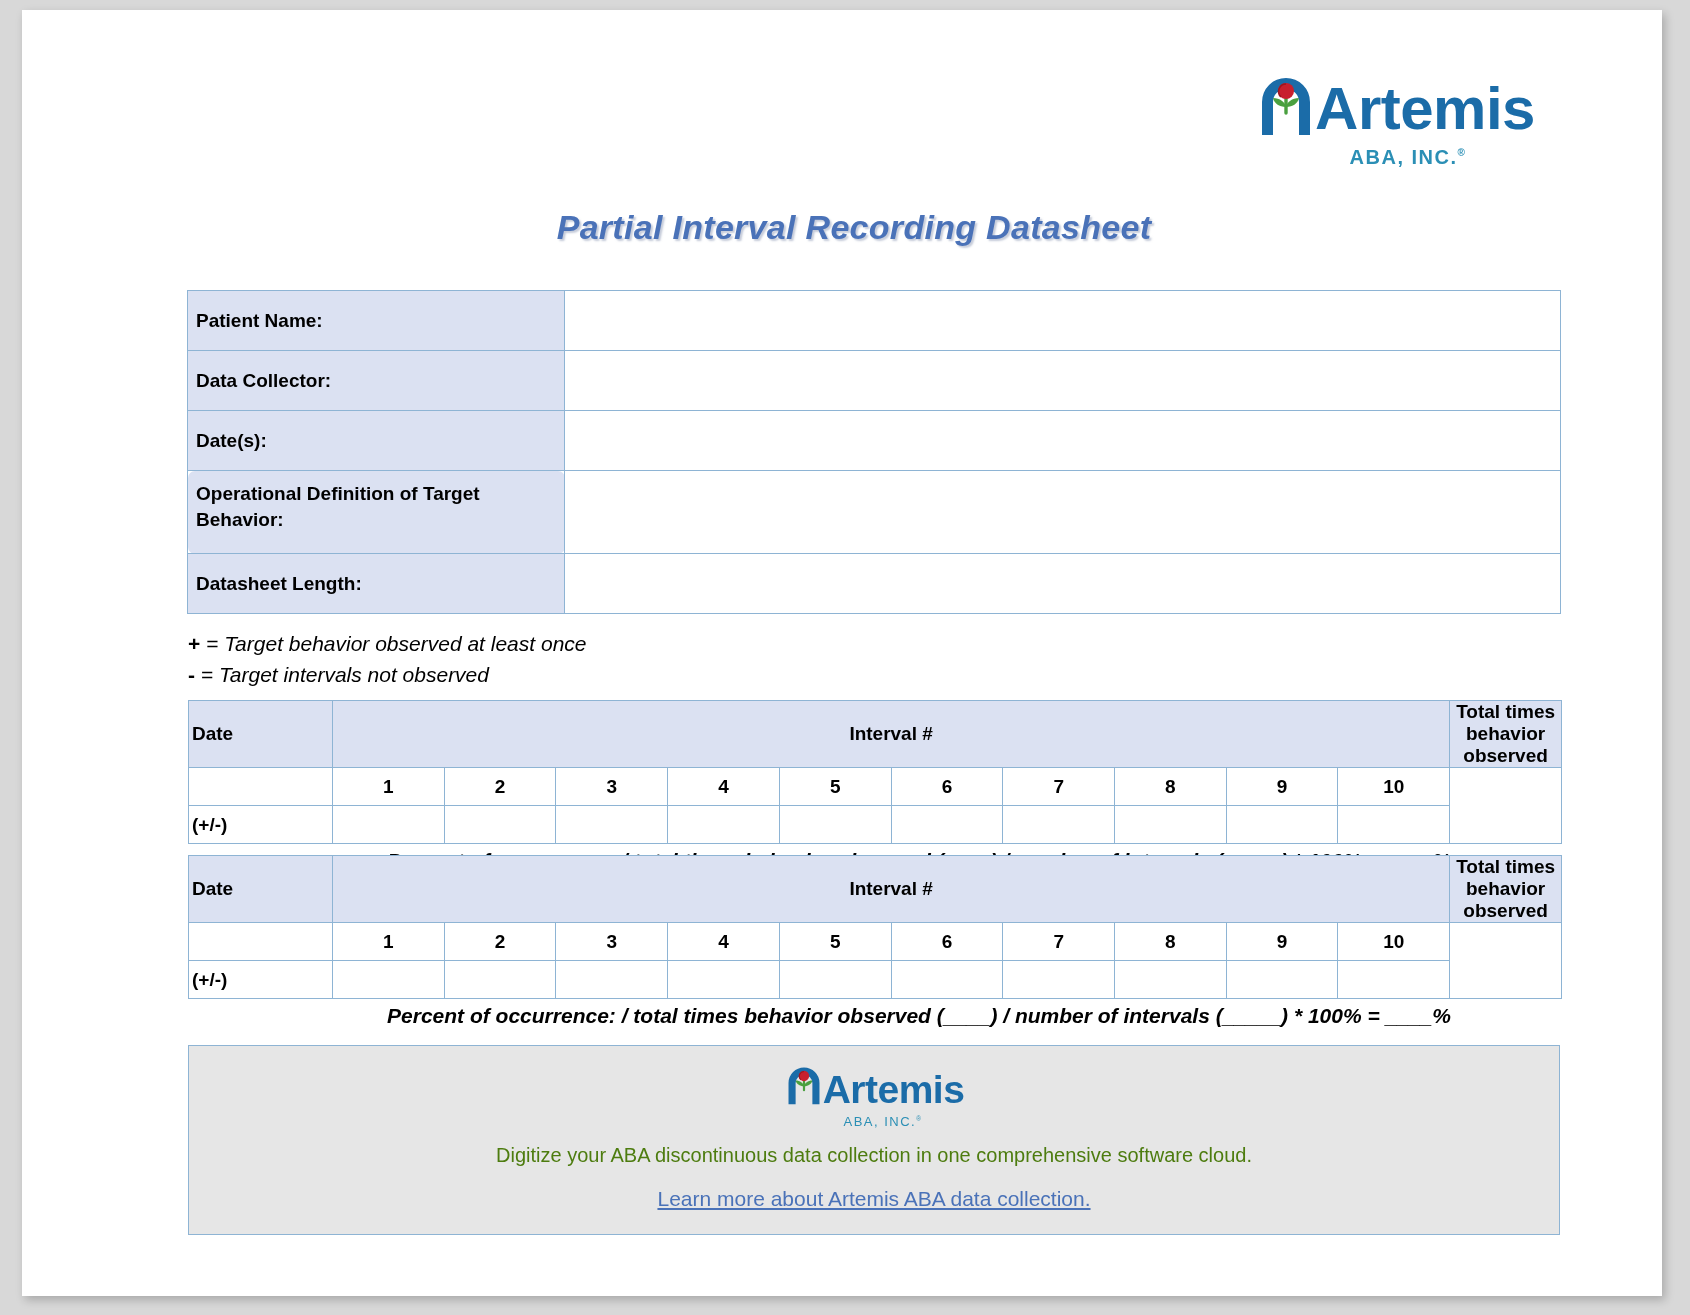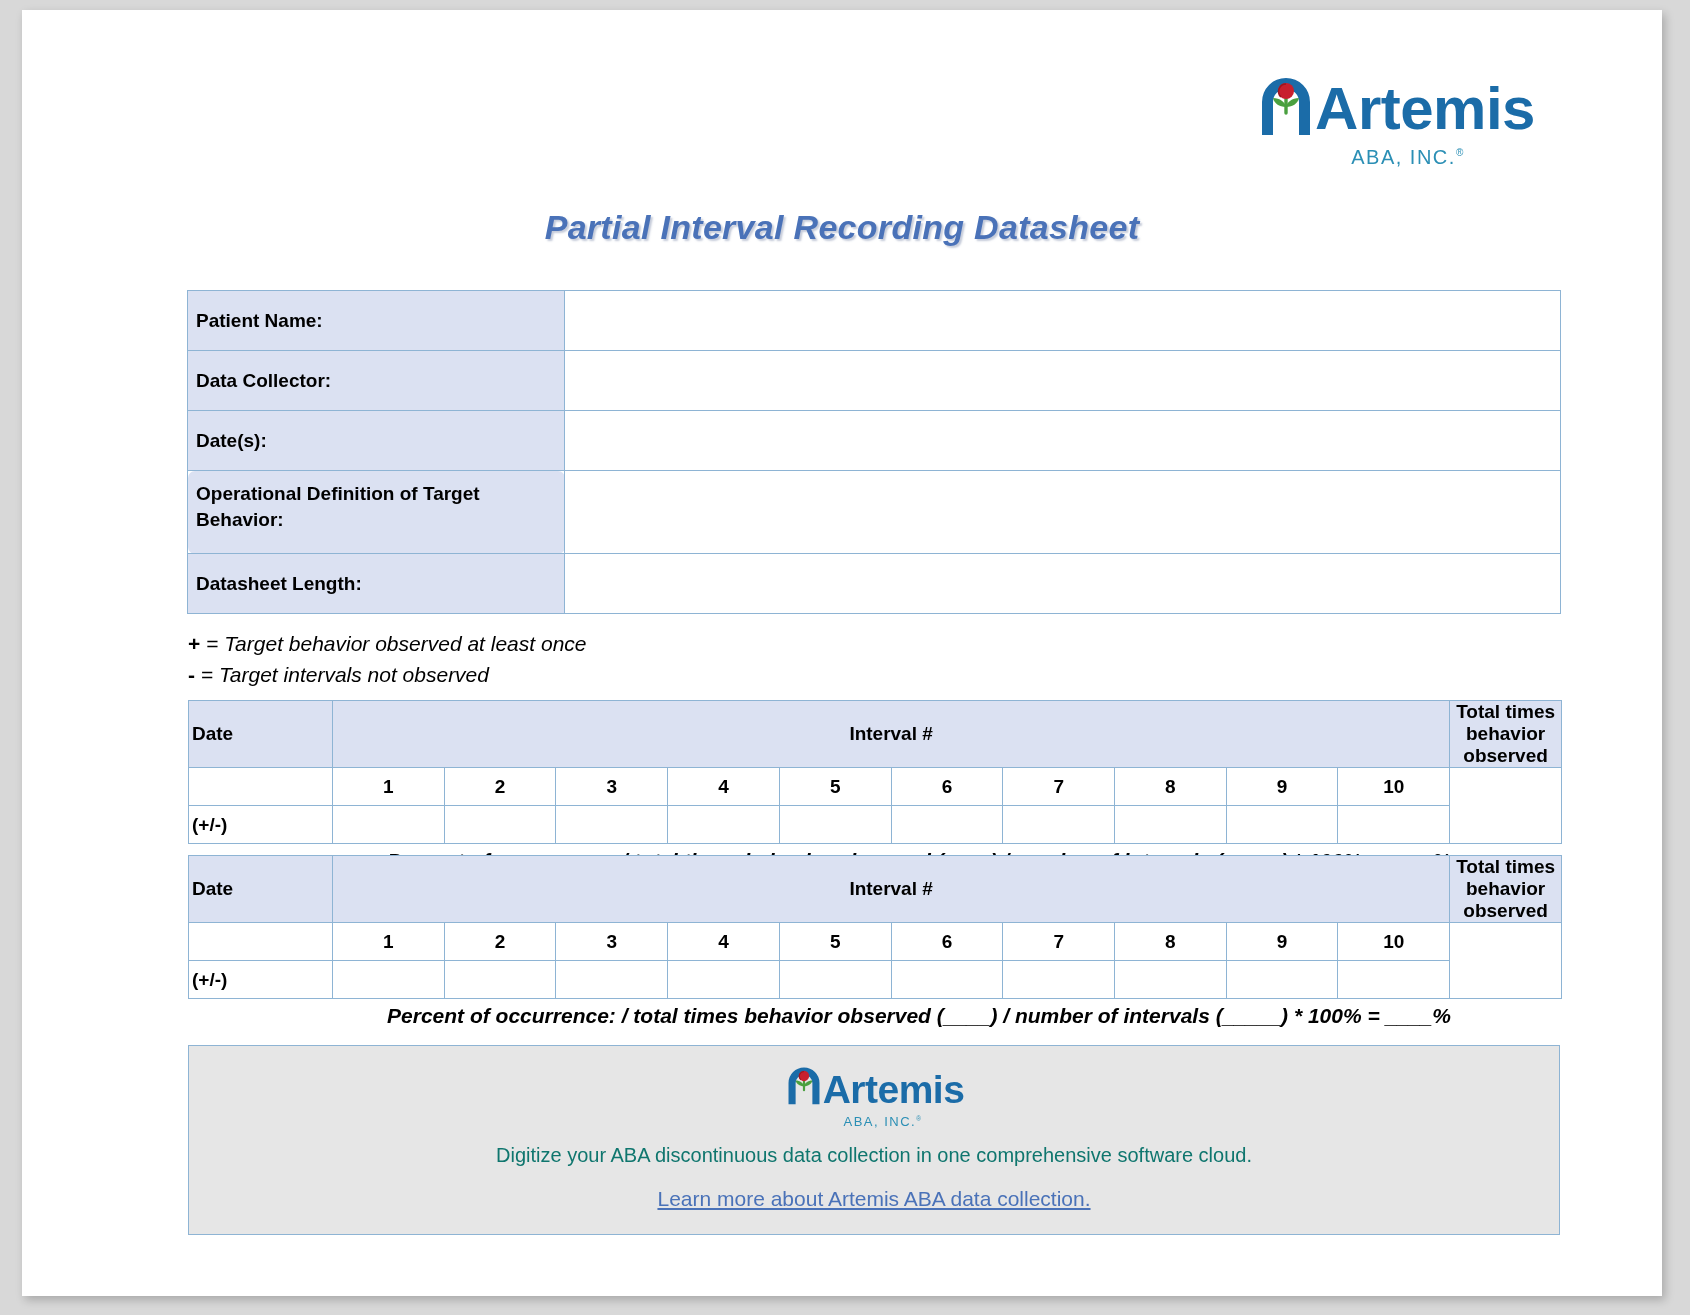--- a/index.html
+++ b/index.html
@@ -51,21 +51,21 @@
     color: #2b8fb5;
     letter-spacing: 1.5px;
     text-align: center;
     line-height: 1;
   }
   .logo-sub .reg { font-size: 0.5em; vertical-align: super; }
 
   
   .doc-title {
     position: absolute;
-    left: 0;
+    left: 12px;
     top: 198px;
     width: 100%;
     text-align: center;
     font-size: 34px;
     font-style: italic;
     font-weight: bold;
     color: #4a72b8;
     text-shadow: 2px 2px 2px rgba(150,160,185,0.55);
     letter-spacing: 0.3px;
   }
@@ -150,21 +150,21 @@
     width: 1372px;
     height: 190px;
     background: #e6e6e6;
     border: 1px solid #8eb4d4;
     box-sizing: border-box;
     text-align: center;
   }
   .footer-logo { margin-top: 18px; }
   .footer-line {
     font-size: 20px;
-    color: #0f766e;
+    color: #4d7c0f;
     margin-top: 16px;
   }
   .footer-link {
     display: inline-block;
     margin-top: 20px;
     font-size: 21px;
     color: #4a72b8;
     text-decoration: underline;
     cursor: pointer;
   }
@@ -182,21 +182,21 @@
             <path d="M7 62 L7 29 A24 24 0 0 1 55 29 L55 62 L44 62 L44 29 A13 13 0 0 0 18 29 L18 62 Z" fill="#1b6ca8"></path>
             <path d="M31 40 L31 25" stroke="#4aa03f" stroke-width="3.4" fill="none" stroke-linecap="round"></path>
             <path d="M31 34 C24 34 19 30 18 25 C25 25 30 29 31 34 Z" fill="#4aa03f"></path>
             <path d="M31 34 C38 34 43 30 44 25 C37 25 32 29 31 34 Z" fill="#4aa03f"></path>
             <circle cx="31" cy="18" r="8" fill="#c8202e"></circle>
             <path d="M31 11 A7.5 7.5 0 0 0 26 24" stroke="#9e1620" stroke-width="1.6" fill="none"></path>
           </svg>
         </span>
         <span class="logo-word" style="font-size:60px; margin-left:-2px; margin-bottom:2px;">Artemis</span>
       </div>
-      <div class="logo-sub" style="font-size:20px; margin-top:6px; margin-left:26px;">
+      <div class="logo-sub" style="font-size:20px; margin-top:6px; margin-left:26px;font-weight:bold;">
         <span>ABA, INC.</span><span class="reg">®</span>
       </div>
     </div>
   </div>
 
   <div class="doc-title">Partial Interval Recording Datasheet</div>
 
   <table class="info-table">
     <tbody>
       <tr>

